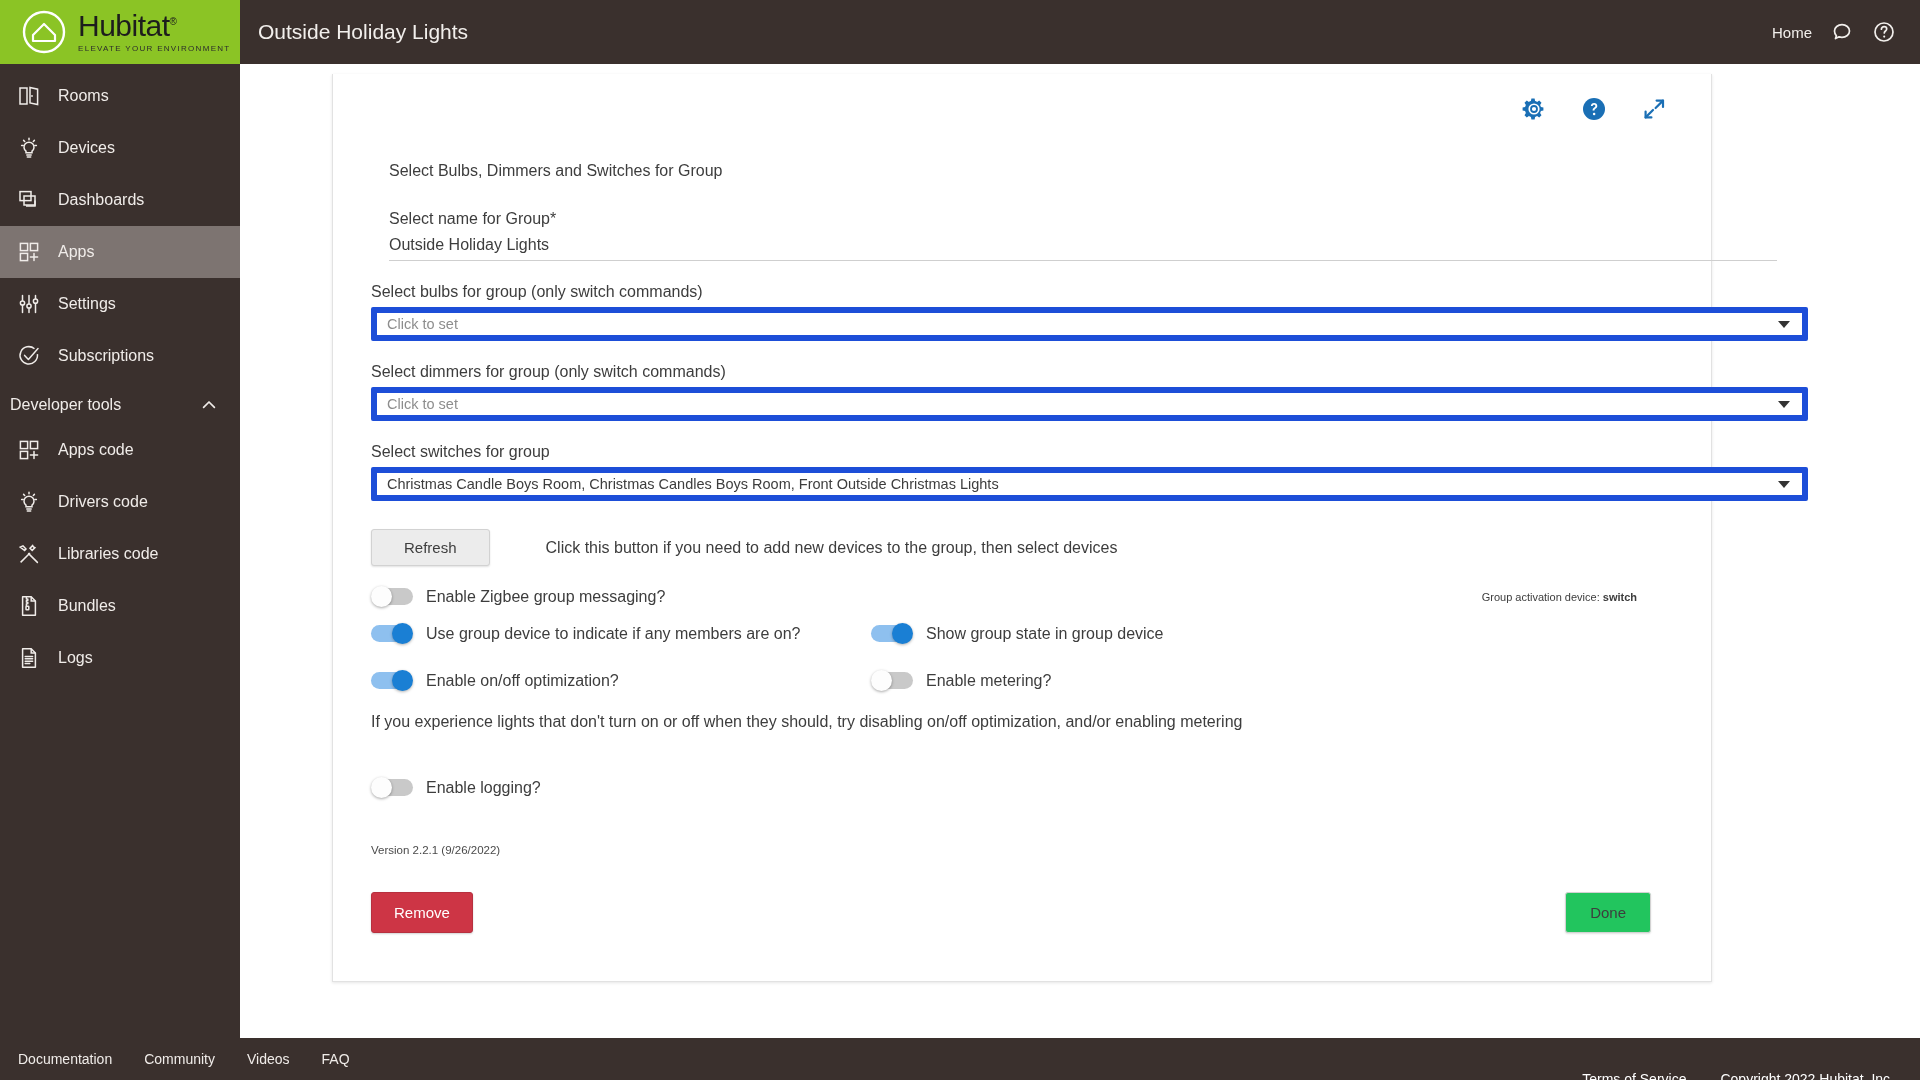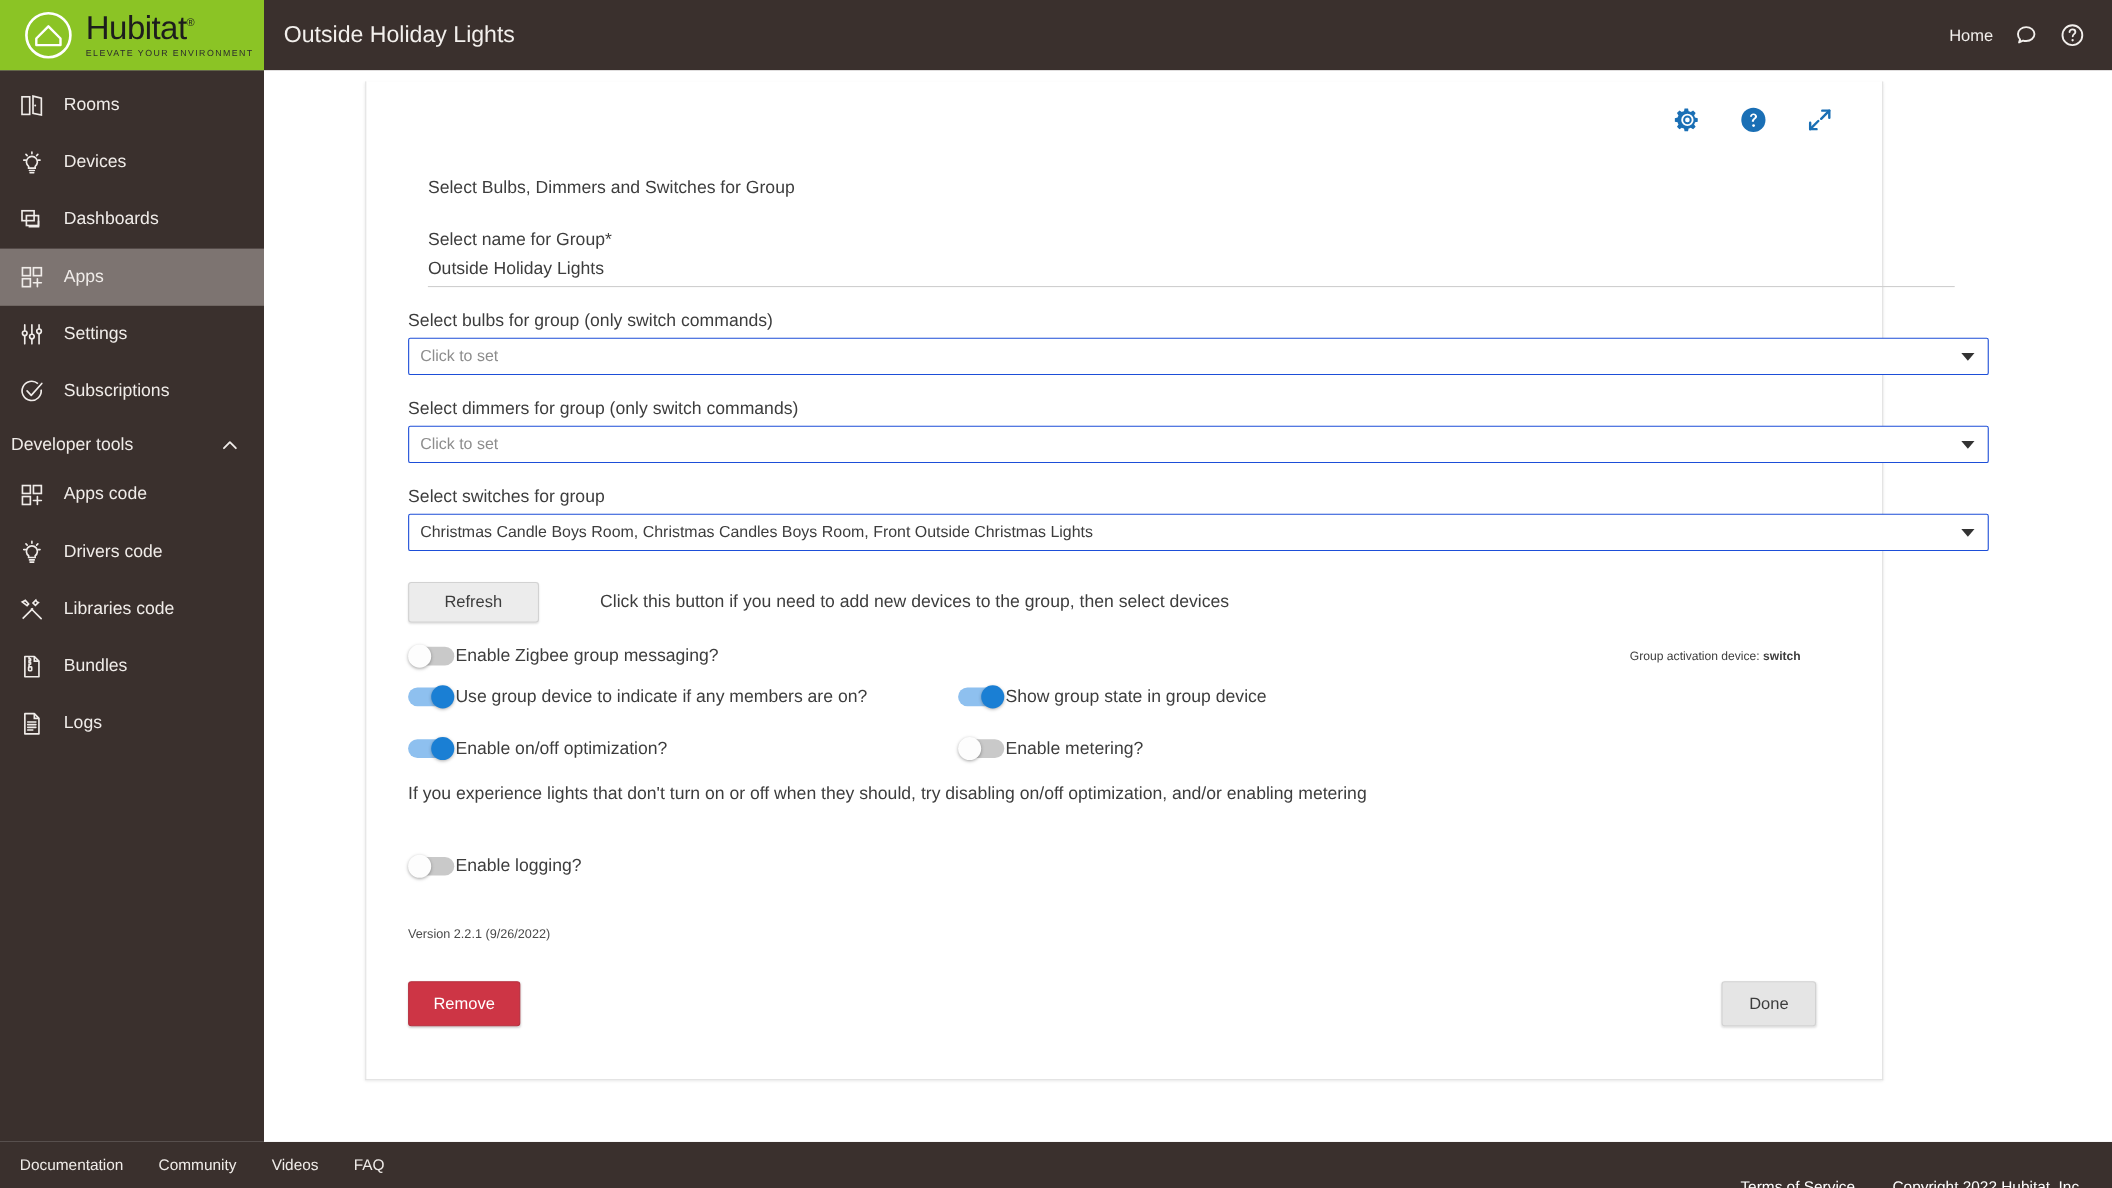--- a/index.html
+++ b/index.html
@@ -62,21 +62,21 @@
   .name-block { margin: 30px 0 0 18px; }
   .name-label { font-size: 16px; color: #3d3d3d; }
   .name-input {
     display: block; width: 1388px; border: none; border-bottom: 1px solid #cfcfcf;
     font-size: 16px; color: #3d3d3d; font-family: inherit; padding: 8px 0 6px 0; outline: none; background: transparent;
   }
 
   .field { margin-top: 22px; }
   .field-label { font-size: 16px; color: #3d3d3d; margin-bottom: 6px; }
   .select-box {
-    position: relative; height: 34px; border: 1px solid #1d4ed8; border-radius: 2px;
+    position: relative; height: 34px; border: 6px solid #1d4ed8; border-radius: 2px;
     background: #fff; display: flex; align-items: center; padding: 0 34px 0 10px; cursor: pointer;
     width: 1437px;
   }
   .select-val { font-size: 14.5px; color: #3d3d3d; white-space: nowrap; overflow: hidden; text-overflow: ellipsis; }
   .select-val.placeholder { color: #8d8d8d; }
   .caret {
     position: absolute; right: 12px; top: 50%; margin-top: -3px;
     width: 0; height: 0; border-left: 6px solid transparent; border-right: 6px solid transparent;
     border-top: 7px solid #333;
   }
@@ -84,21 +84,21 @@
   .refresh-row { display: flex; align-items: center; gap: 56px; margin-top: 28px; }
   .btn-refresh {
     background: #ececec; border: 1px solid #d2d2d2; border-radius: 3px;
     padding: 9px 32px; font-size: 15px; color: #3d3d3d; font-family: inherit; cursor: pointer;
     box-shadow: 0 1px 2px rgba(0,0,0,0.12);
   }
   .refresh-hint { font-size: 16px; color: #3d3d3d; }
 
   .toggle-grid { margin-top: 20px; }
   .toggle-row { display: flex; align-items: center; margin-top: 16px; }
-  .toggle-cell { display: flex; align-items: center; gap: 1px; }
+  .toggle-cell { display: flex; align-items: center; gap: 13px; }
   .toggle-cell.col1 { width: 500px; flex: 0 0 500px; }
   .tgl { position: relative; width: 42px; height: 21px; flex: 0 0 42px; cursor: pointer; }
   .tgl .track {
     position: absolute; left: 8px; top: 2px; width: 34px; height: 17px; border-radius: 9px;
     background: #c9c9c9;
   }
   .tgl .knob {
     position: absolute; left: 0; top: 0; width: 21px; height: 21px; border-radius: 50%;
     background: #fdfdfd; box-shadow: 0 1px 3px rgba(0,0,0,0.35);
   }
@@ -112,21 +112,21 @@
   .logging-row { margin-top: 46px; }
   .version { font-size: 11.5px; color: #4a4a4a; margin-top: 46px; }
 
   .footer-btns { display: flex; align-items: center; margin-top: 36px; padding-bottom: 10px; }
   .btn-remove {
     background: #cd3545; border: 1px solid #b7303f; border-radius: 3px; color: #fff;
     font-size: 15px; font-family: inherit; padding: 11px 22px; cursor: pointer;
     box-shadow: 0 1px 2px rgba(0,0,0,0.18);
   }
   .btn-done {
-    margin-left: auto; background: #e5e5e5; border: 1px solid #d2d2d2; border-radius: 3px;
+    margin-left: auto; background: #22c55e; border: 1px solid #d2d2d2; border-radius: 3px;
     color: #3d3d3d; font-size: 15px; font-family: inherit; padding: 11px 24px; cursor: pointer;
     box-shadow: 0 1px 2px rgba(0,0,0,0.12); margin-right: 22px;
   }
 
   
   .footer {
     height: 42px; flex: 0 0 42px; background: #3a302d; display: flex; align-items: center;
     padding: 0 26px 0 18px; color: #f0ece9; font-size: 14px;
   }
   .footer a { color: #f0ece9; text-decoration: none; margin-right: 32px; }

